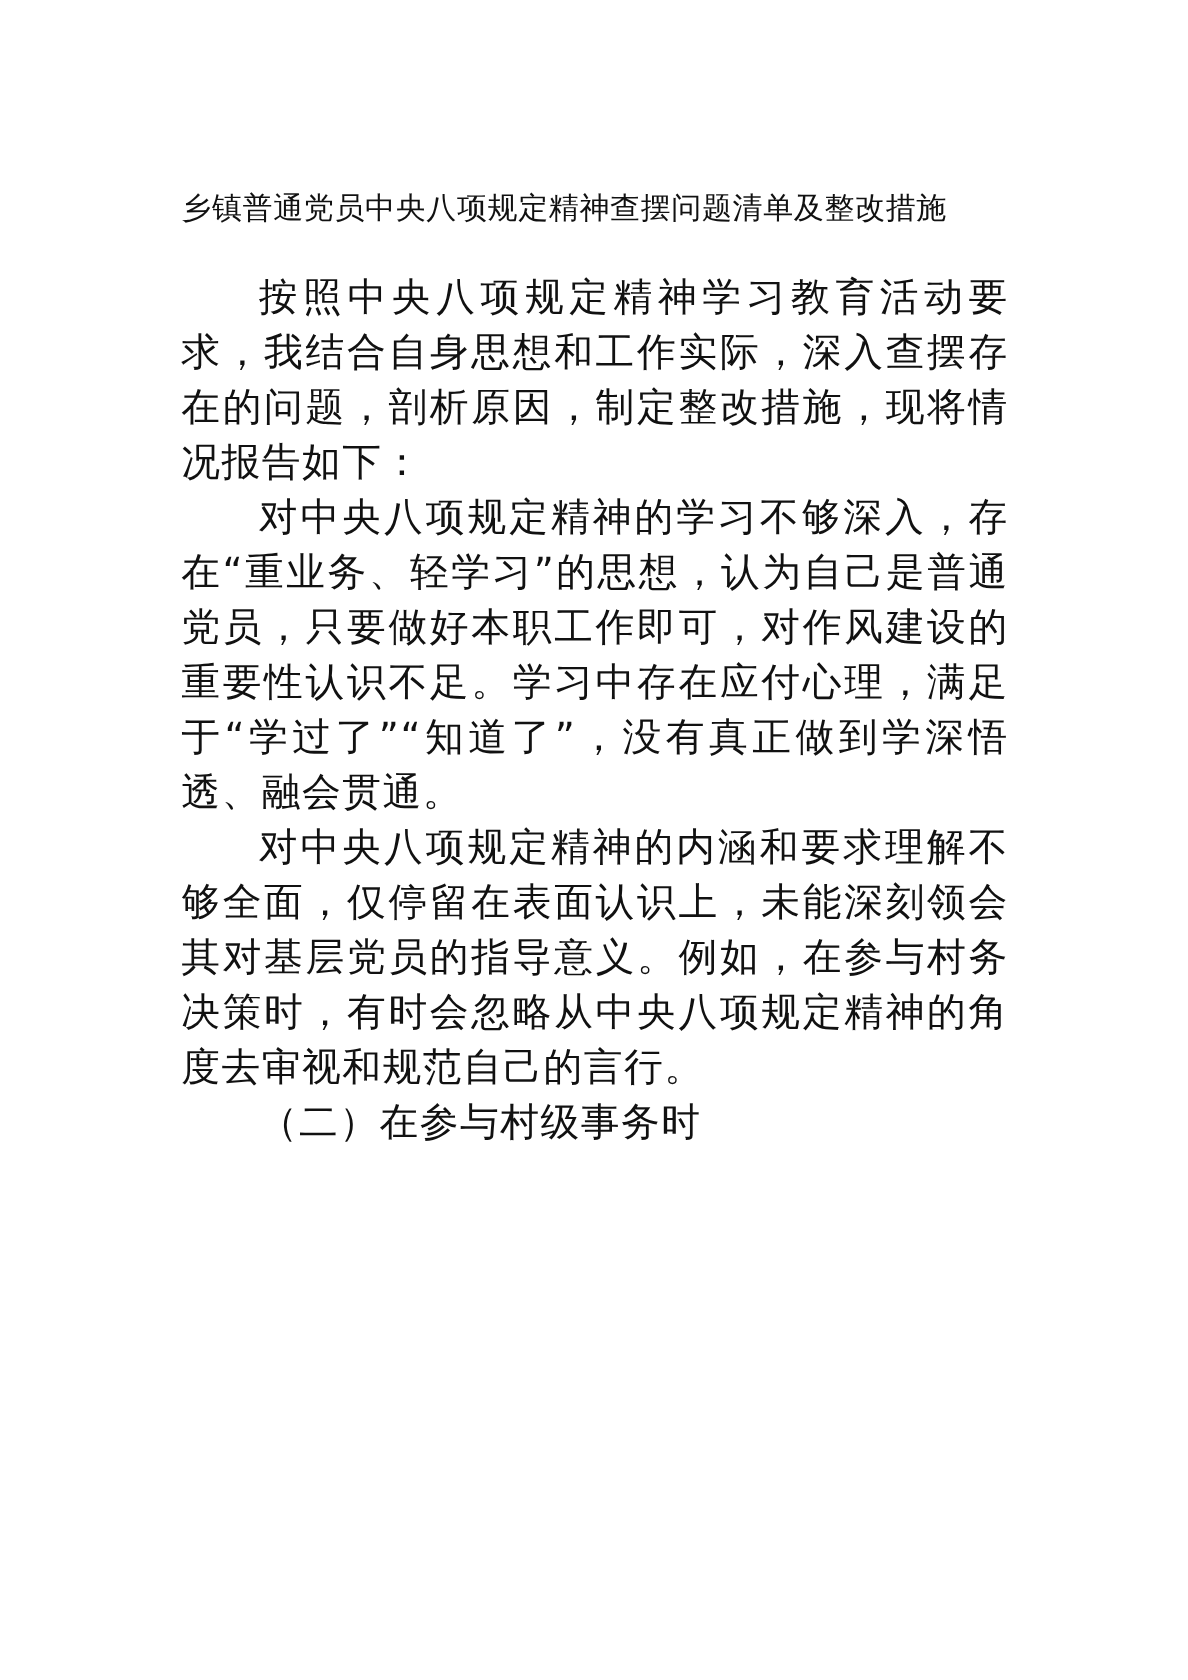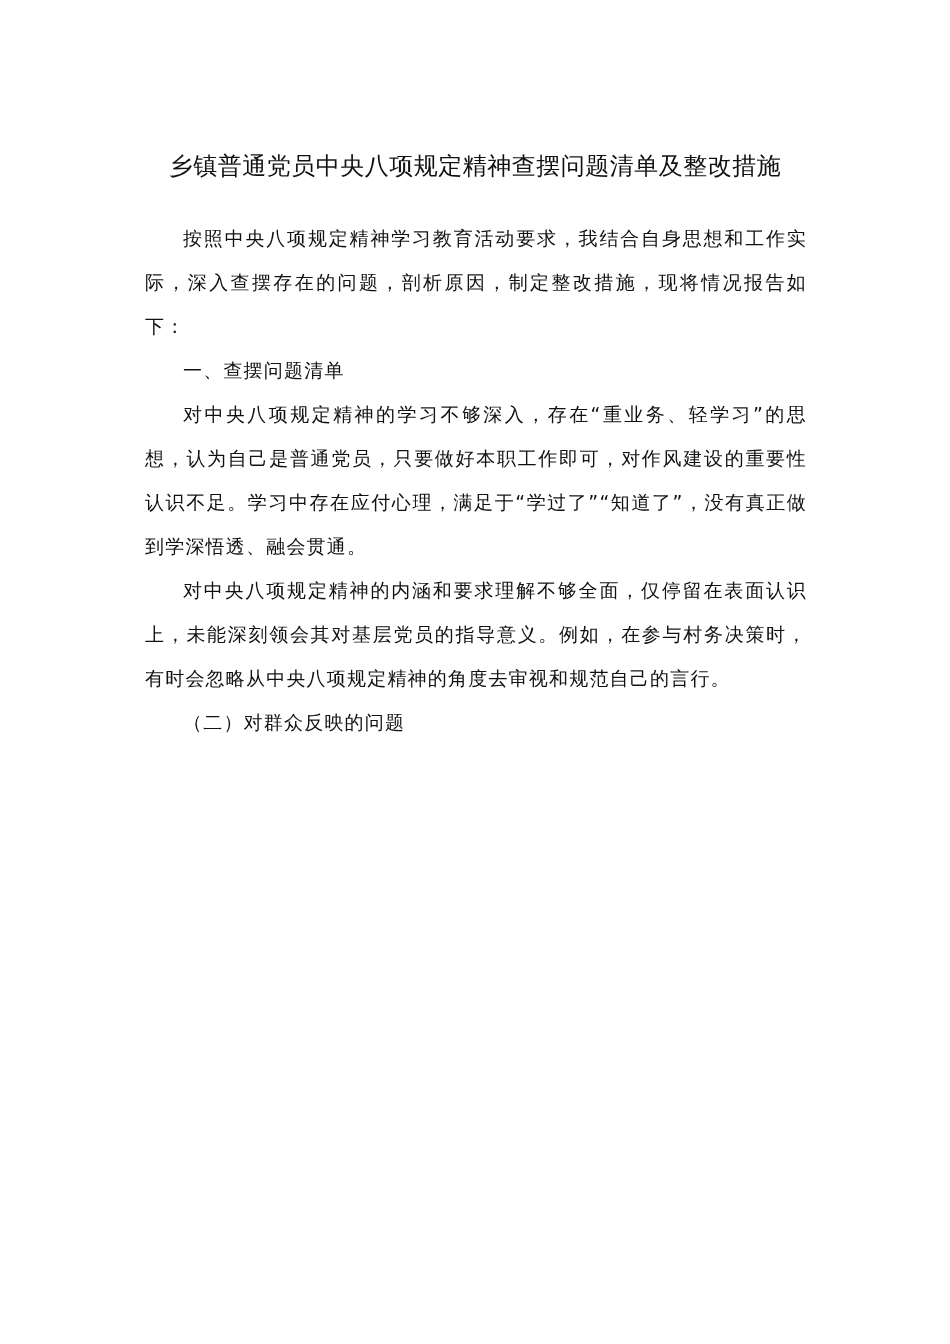--- a/index.html
+++ b/index.html
@@ -3,36 +3,35 @@
   <meta charset="utf-8">
   <style>
     html, body { margin: 0; padding: 0; background: #ffffff; }
     body { width: 950px; height: 1344px; position: relative; overflow: hidden; }
     .page {
       position: absolute; left: 0; top: 0; width: 950px; height: 1344px; background: #ffffff;
       color: #111111; font-family: "DejaVu Sans", "Liberation Sans", sans-serif;
     }
     .title {
       position: absolute; left: 145px; top: 146px; width: 660px;
-      font-size: 24px; line-height: 40px; text-align: center; letter-spacing: 0.5px;
+      font-size: 24px; line-height: 40px; letter-spacing: 0.5px;
       white-space: nowrap;
     }
     .body-text {
       position: absolute; left: 145px; top: 216px; width: 662px;
-      font-size: 19px; line-height: 44px; letter-spacing: 1.2px;
+      font-size: 31px; line-height: 44px; letter-spacing: 1.2px;
     }
     .para { margin: 0; text-indent: 2em; text-align: justify; }
     .heading { margin: 0; text-indent: 2em; }
   </style>
 </head>
 <body>
 
 <div class="page">
   <div class="title">乡镇普通党员中央八项规定精神查摆问题清单及整改措施</div>
 
   <div class="body-text">
     <p class="para">按照中央八项规定精神学习教育活动要求，我结合自身思想和工作实际，深入查摆存在的问题，剖析原因，制定整改措施，现将情况报告如下：</p>
-    <p class="heading">一、查摆问题清单</p>
     <p class="para">对中央八项规定精神的学习不够深入，存在“重业务、轻学习”的思想，认为自己是普通党员，只要做好本职工作即可，对作风建设的重要性认识不足。学习中存在应付心理，满足于“学过了”“知道了”，没有真正做到学深悟透、融会贯通。</p>
     <p class="para">对中央八项规定精神的内涵和要求理解不够全面，仅停留在表面认识上，未能深刻领会其对基层党员的指导意义。例如，在参与村务决策时，有时会忽略从中央八项规定精神的角度去审视和规范自己的言行。</p>
-    <p class="heading">（二）对群众反映的问题</p>
+    <p class="heading">（二）在参与村级事务时</p>
   </div>
 </div>
 
 </body></html>

